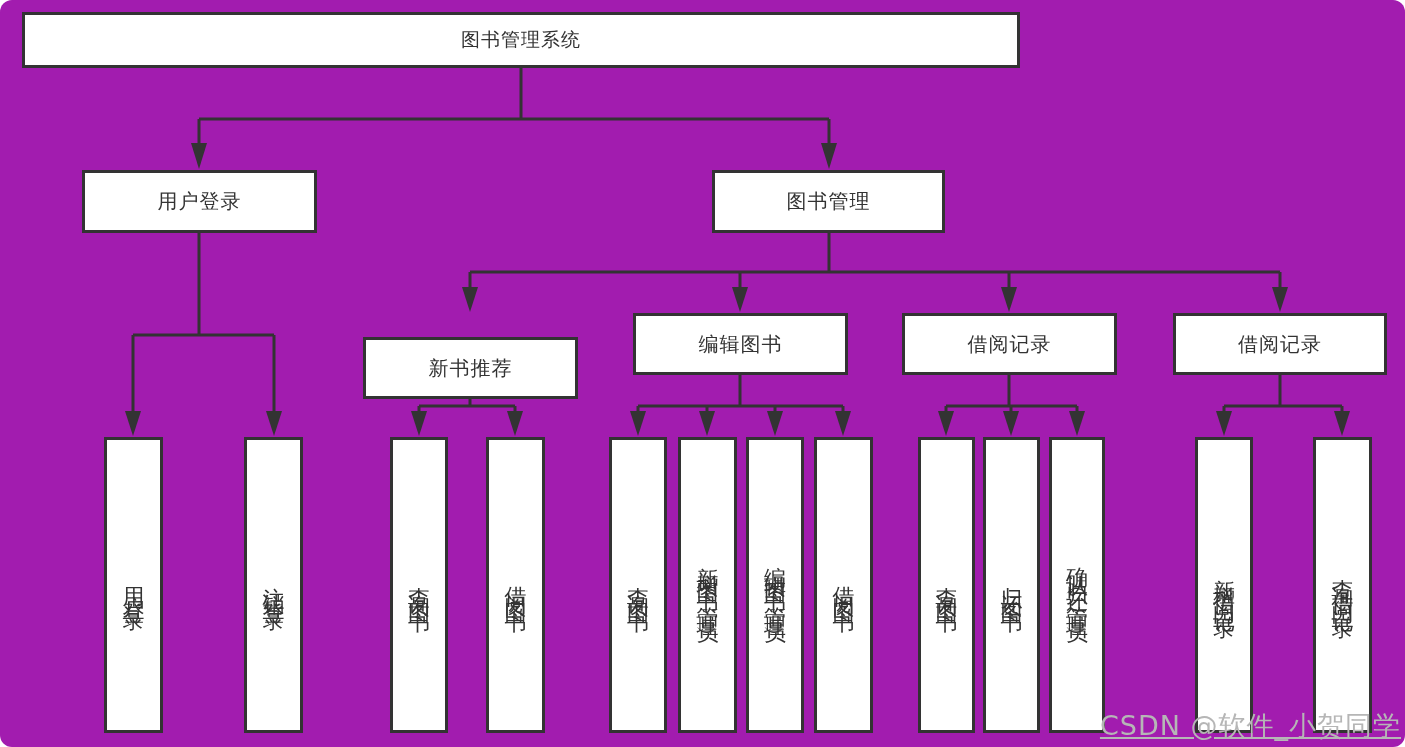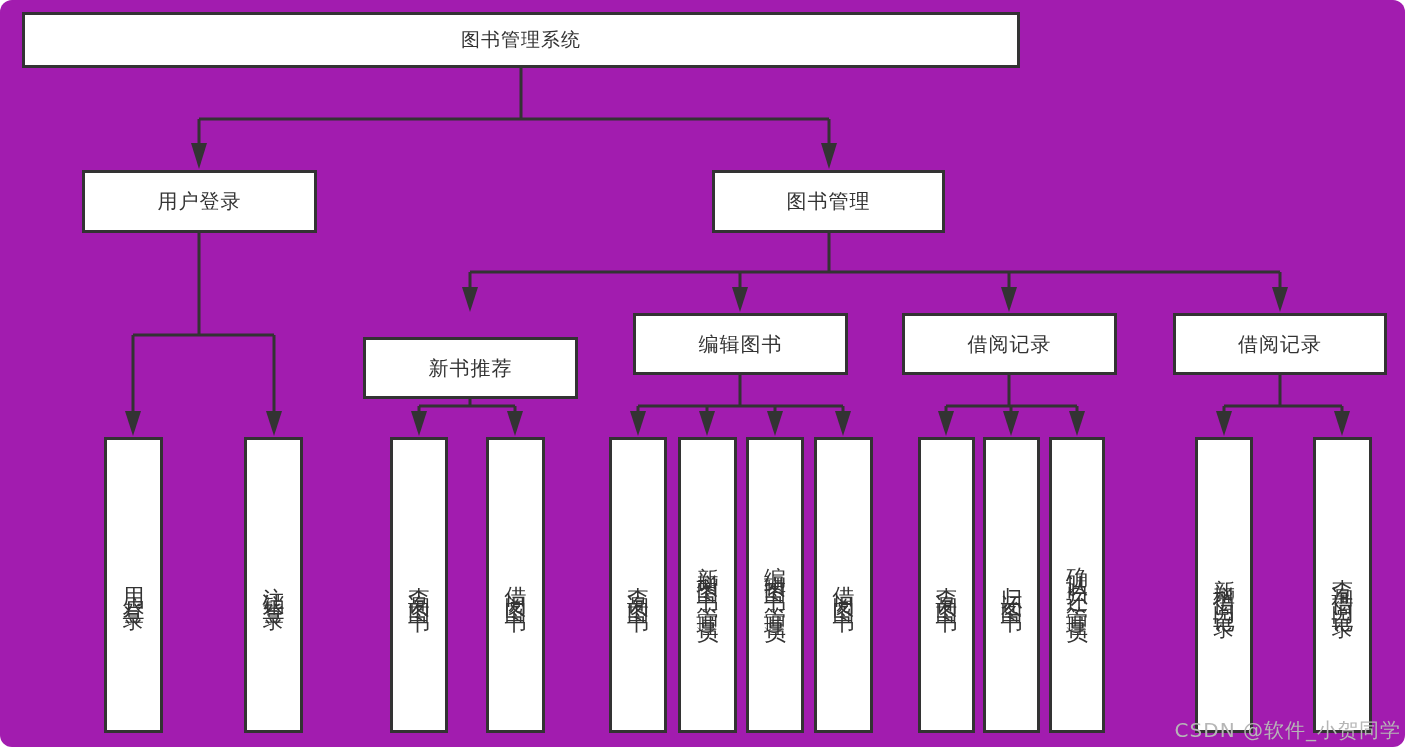--- a/index.html
+++ b/index.html
@@ -26,24 +26,25 @@
     writing-mode:vertical-rl;
     text-orientation:mixed;
     font-size:22px;
     letter-spacing:8px;
     line-height:1.1;
     white-space:nowrap;
   }
   .watermark {
     position:absolute;
     right:4px; bottom:3px;
-    font-size:20px;
+    font-size:27px;
     color:#b6b6b6;
     letter-spacing:1px;
     white-space:nowrap;
+    text-decoration:underline;
   }
 </style>
 </head>
 <body>
 
 <div class="stage">
 
   <svg class="connectors" width="1405" height="747" viewBox="0 0 1405 747" xmlns="http://www.w3.org/2000/svg" aria-hidden="true">
     <g stroke="#333333" stroke-width="3" fill="none">
 

